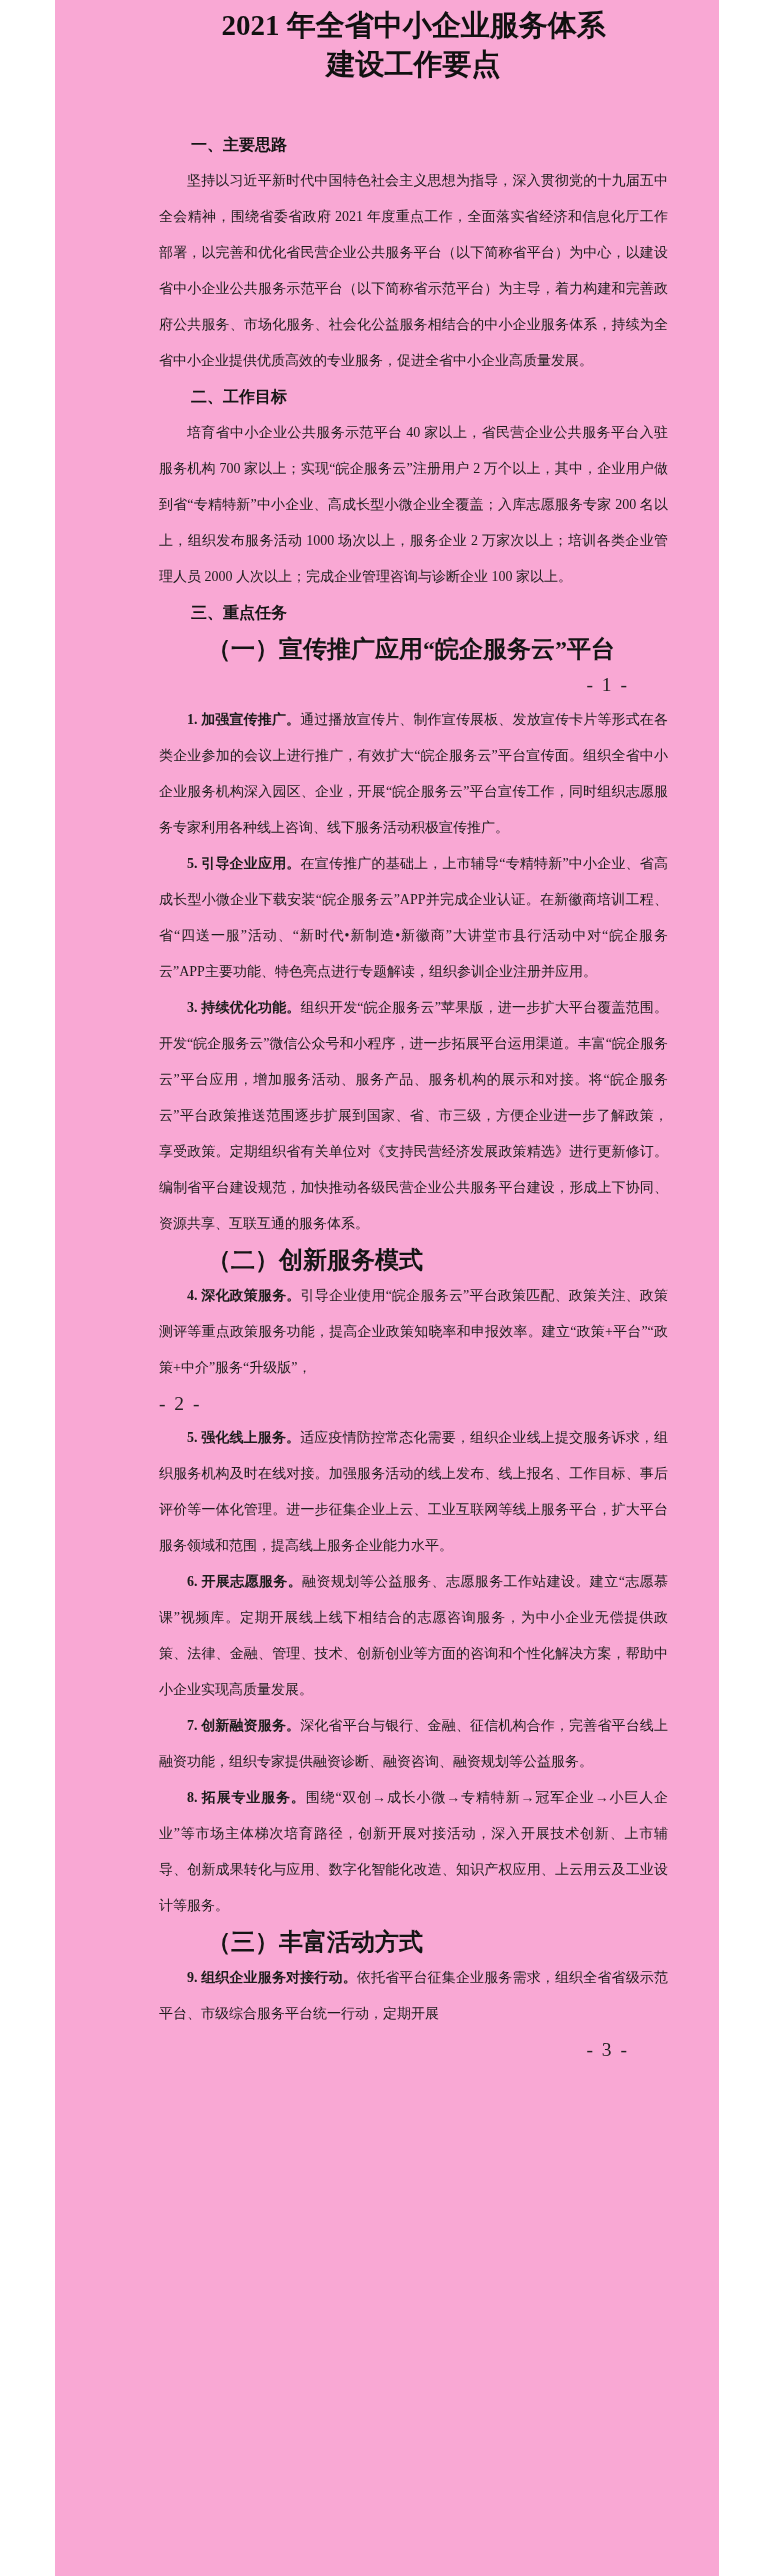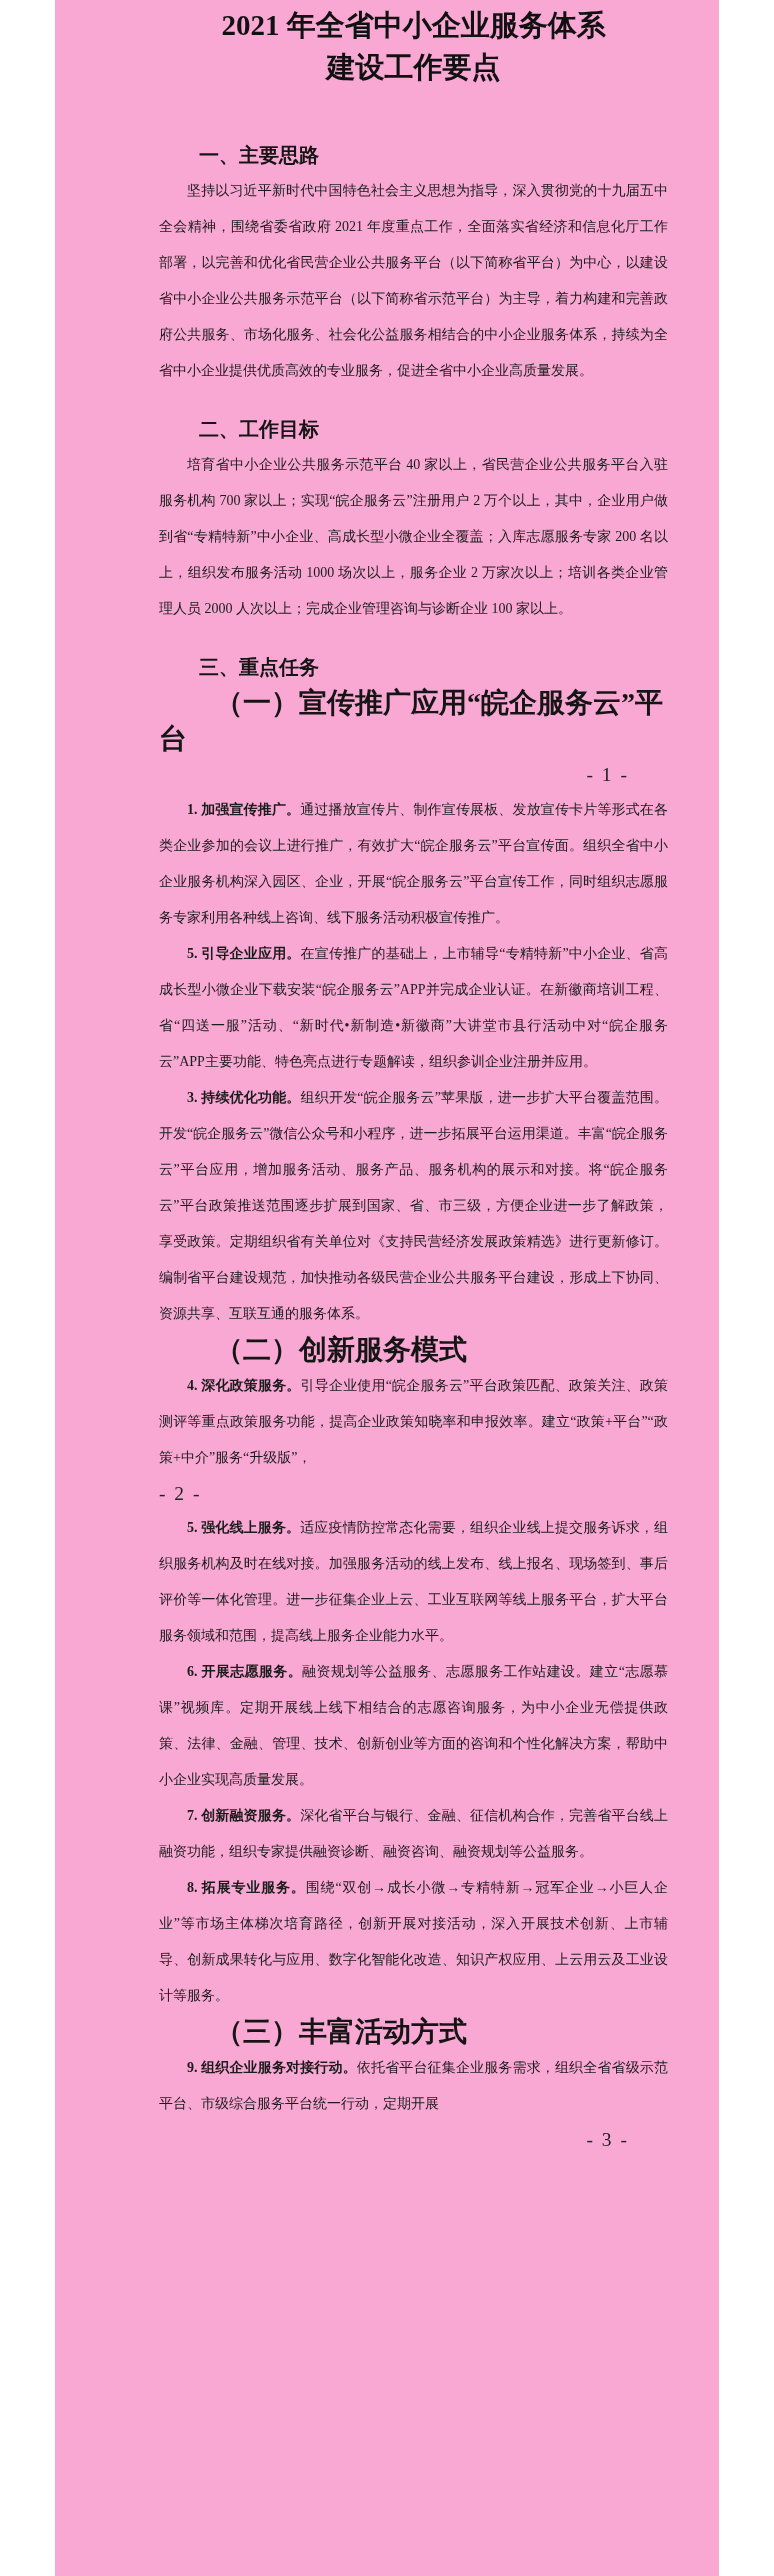--- a/index.html
+++ b/index.html
@@ -17,34 +17,33 @@
     padding: 3.9px 51px 0 104px; 
   }
   .doc-title {
     font-family: "Liberation Serif", "DejaVu Serif", serif;
     font-weight: 700;
     font-size: 29px;
     line-height: 42px;
     text-align: center;
     color: #111;
   }
-  .doc-title.last { margin-bottom: 49px; }
+  .doc-title.last { margin-bottom: 39px; font-family: Liberation Mono, monospace; }
   .h1 {
     font-family: "Liberation Sans", "DejaVu Sans", sans-serif;
     font-weight: 700;
-    font-size: 20px;
+    font-size: 16px;
     line-height: 36px;
     text-indent: 2em;
     color: #151515;
-    margin-top: 22px;
   }
   .h2 {
     font-family: "Liberation Serif", "DejaVu Serif", serif;
     font-weight: 700;
-    font-size: 28px;
+    font-size: 24px;
     line-height: 36px;
     text-indent: 2em;
     color: #151515;
   }
   p.body {
     margin: 0;
     font-size: 14px;
     line-height: 36px;
     text-align: justify;
     text-indent: 2em;
@@ -88,21 +87,21 @@
 
     <p class="body"><span class="lead">3. 持续优化功能。</span><span>组织开发“皖企服务云”苹果版，进一步扩大平台覆盖范围。开发“皖企服务云”微信公众号和小程序，进一步拓展平台运用渠道。丰富“皖企服务云”平台应用，增加服务活动、服务产品、服务机构的展示和对接。将“皖企服务云”平台政策推送范围逐步扩展到国家、省、市三级，方便企业进一步了解政策，享受政策。定期组织省有关单位对《支持民营经济发展政策精选》进行更新修订。编制省平台建设规范，加快推动各级民营企业公共服务平台建设，形成上下协同、资源共享、互联互通的服务体系。</span></p>
 
     <div class="h2">（二）创新服务模式</div>
 
     <p class="body"><span class="lead">4. 深化政策服务。</span><span>引导企业使用“皖企服务云”平台政策匹配、政策关注、政策测评等重点政策服务功能，提高企业政策知晓率和申报效率。建立“政策+平台”“政策+中介”服务“升级版”，</span></p>
 
     <div class="pagenum left">- 2 -</div>
 
 
-    <p class="body"><span class="lead">5. 强化线上服务。</span><span>适应疫情防控常态化需要，组织企业线上提交服务诉求，组织服务机构及时在线对接。加强服务活动的线上发布、线上报名、现场签到、事后评价等一体化管理。进一步征集企业上云、工业互联网等线上服务平台，扩大平台服务领域和范围，提高线上服务企业能力水平。</span></p>
+    <p class="body"><span class="lead">5. 强化线上服务。</span><span>适应疫情防控常态化需要，组织企业线上提交服务诉求，组织服务机构及时在线对接。加强服务活动的线上发布、线上报名、工作目标、事后评价等一体化管理。进一步征集企业上云、工业互联网等线上服务平台，扩大平台服务领域和范围，提高线上服务企业能力水平。</span></p>
 
     <p class="body"><span class="lead">6. 开展志愿服务。</span><span>融资规划等公益服务、志愿服务工作站建设。建立“志愿慕课”视频库。定期开展线上线下相结合的志愿咨询服务，为中小企业无偿提供政策、法律、金融、管理、技术、创新创业等方面的咨询和个性化解决方案，帮助中小企业实现高质量发展。</span></p>
 
     <p class="body"><span class="lead">7. 创新融资服务。</span><span>深化省平台与银行、金融、征信机构合作，完善省平台线上融资功能，组织专家提供融资诊断、融资咨询、融资规划等公益服务。</span></p>
 
     <p class="body"><span class="lead">8. 拓展专业服务。</span><span>围绕“双创→成长小微→专精特新→冠军企业→小巨人企业”等市场主体梯次培育路径，创新开展对接活动，深入开展技术创新、上市辅导、创新成果转化与应用、数字化智能化改造、知识产权应用、上云用云及工业设计等服务。</span></p>
 
     <div class="h2">（三）丰富活动方式</div>
 
     <p class="body"><span class="lead">9. 组织企业服务对接行动。</span><span>依托省平台征集企业服务需求，组织全省省级示范平台、市级综合服务平台统一行动，定期开展</span></p>

